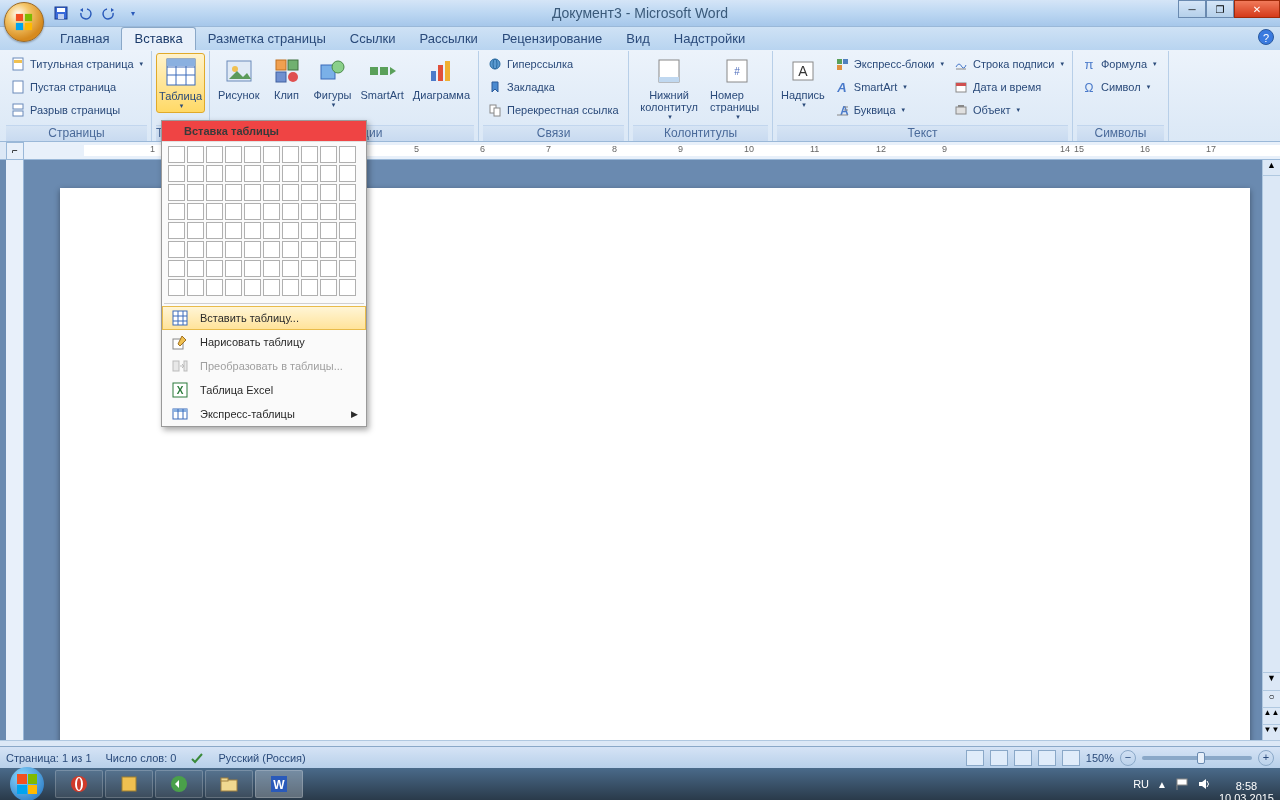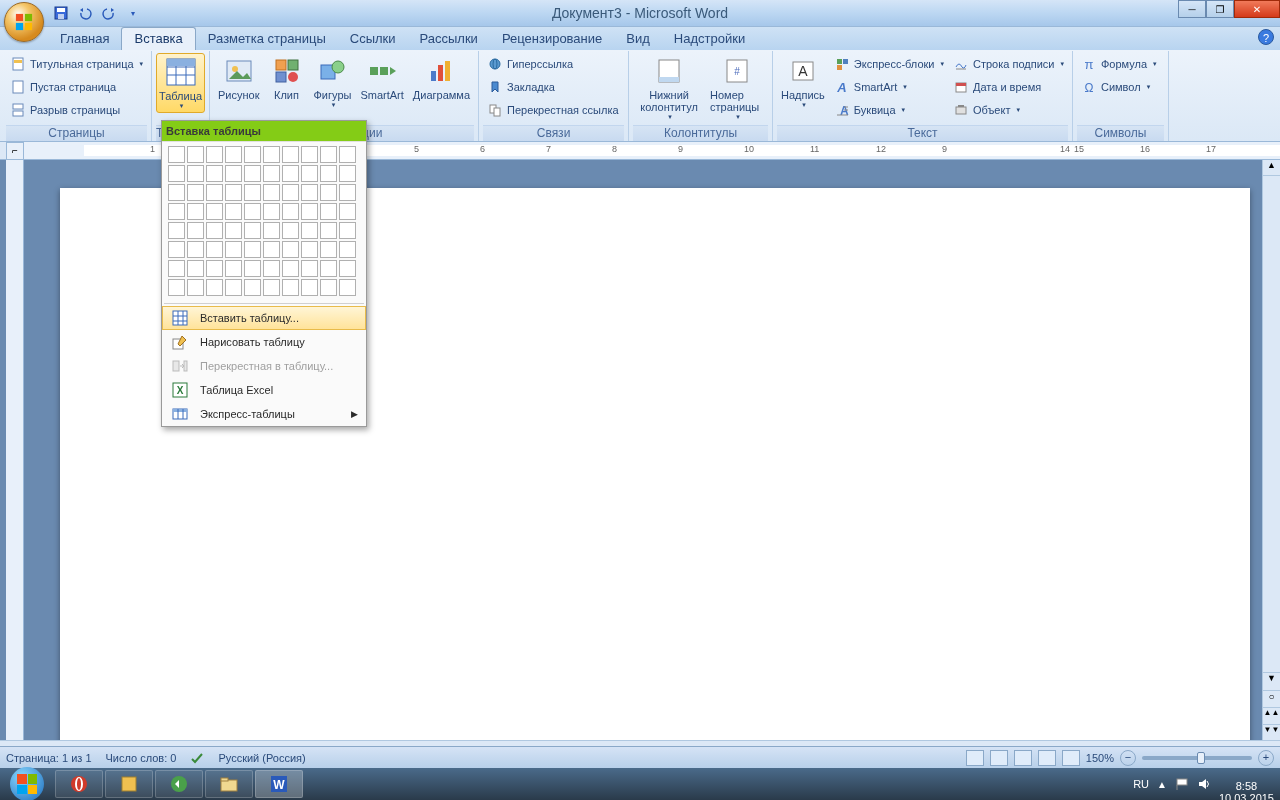--- a/index.html
+++ b/index.html
@@ -40,21 +40,21 @@
 .ruler-v { width: 18px; background: #e8f0fa; border-right: 1px solid #9ab8d8; position: absolute; left: 6px; top: 0; bottom: 0; }
 .corner-box { position:absolute; left:6px; top:142px; width:18px; height:18px; background:#e8f0fa; border:1px solid #9ab8d8; font-size:10px; text-align:center; line-height:16px; z-index:2;}
 .doc-area { position: absolute; left: 0; top: 160px; right: 0; bottom: 60px; background: #6a8ab0; overflow: hidden; }
 .doc-area .ruler-v { top:0; bottom:0;}
 .page { position: absolute; left: 60px; top: 28px; width: 1190px; height: 560px; background: #fff; box-shadow: 0 2px 6px rgba(0,0,0,0.4); }
 .scroll-v { position: absolute; right: 0; top: 0; bottom: 0; width: 18px; background: #dce8f6; border-left: 1px solid #b0c8e0; }
 .scroll-h-area { position: absolute; left: 0; right: 0; bottom: 42px; height: 18px; background: #dce8f6; border-top: 1px solid #b0c8e0; }
 
 
 .table-dropdown { position: absolute; left: 161px; top: 120px; width: 206px; background: #fafafa; border: 1px solid #9a9a9a; box-shadow: 2px 3px 6px rgba(0,0,0,0.35); z-index: 100; font-size: 11px; }
-.dd-title { padding: 4px 4px; font-weight: bold; color: #3a3a3a; background:#84cc16; border-bottom:1px solid #e0e0e0;}
+.dd-title { padding: 4px 22px; font-weight: bold; color: #3a3a3a; background:#ef4444; border-bottom:1px solid #e0e0e0;}
 .grid-picker { padding: 4px 6px; display: grid; grid-template-columns: repeat(10, 18px); grid-template-rows: repeat(8, 18px); gap: 1px; }
 .grid-cell { width: 17px; height: 17px; border: 1px solid #b0b0b0; background: #fff; }
 .dd-sep { height: 1px; background: #d0d0d0; margin: 2px 2px; }
 .dd-item { display: flex; align-items: center; gap: 8px; padding: 4px 8px 4px 6px; color: #2a2a2a; }
 .dd-item .iconstrip { width:24px; display:flex; justify-content:center;}
 .dd-item.highlight { background: linear-gradient(#fff5d6, #ffe39a); border: 1px solid #e8bb4a; padding: 3px 7px 3px 5px; }
 .dd-item.disabled { color: #a0a0a0; }
 .dd-item .arrow-r { margin-left: auto; font-size: 9px; }
 
 
@@ -566,21 +566,21 @@
     <span>Нарисовать таблицу</span>
   </div>
   <div class="dd-item disabled">
     <span class="iconstrip">
         <svg width="16" height="16">
           <rect x="1" y="3" width="6" height="10" fill="#e8e8e8" stroke="#bbb"></rect>
           <path d="M8 8 L12 8 M10 6 L12 8 L10 10" fill="none" stroke="#bbb"></path>
           <rect x="12" y="3" width="3" height="10" fill="#e8e8e8" stroke="#bbb"></rect>
         </svg>
       </span>
-    <span>Перекрестная в таблицу...</span>
+    <span>Преобразовать в таблицы...</span>
   </div>
   <div class="dd-item">
     <span class="iconstrip">
         <svg width="16" height="16">
           <rect x="1" y="1" width="14" height="14" fill="#fff" stroke="#2a7a3a"></rect>
           <text x="8" y="12" font-size="10" text-anchor="middle" fill="#2a7a3a" font-weight="bold">X</text>
         </svg>
       </span>
     <span>Таблица Excel</span>
   </div>

